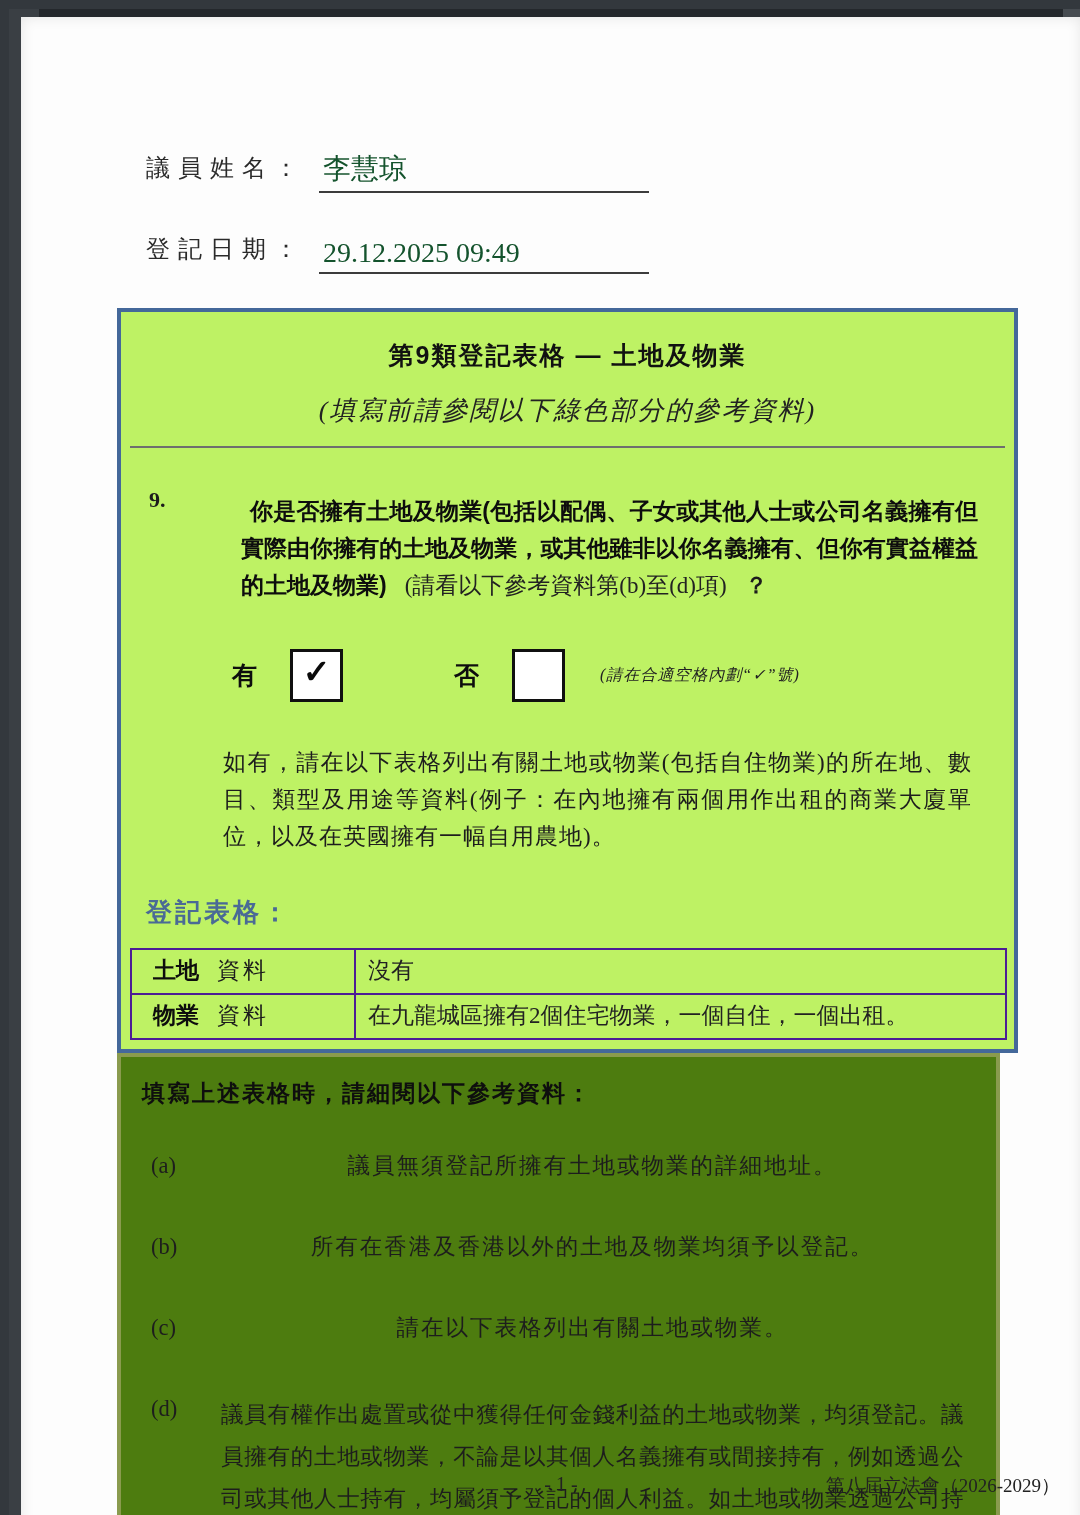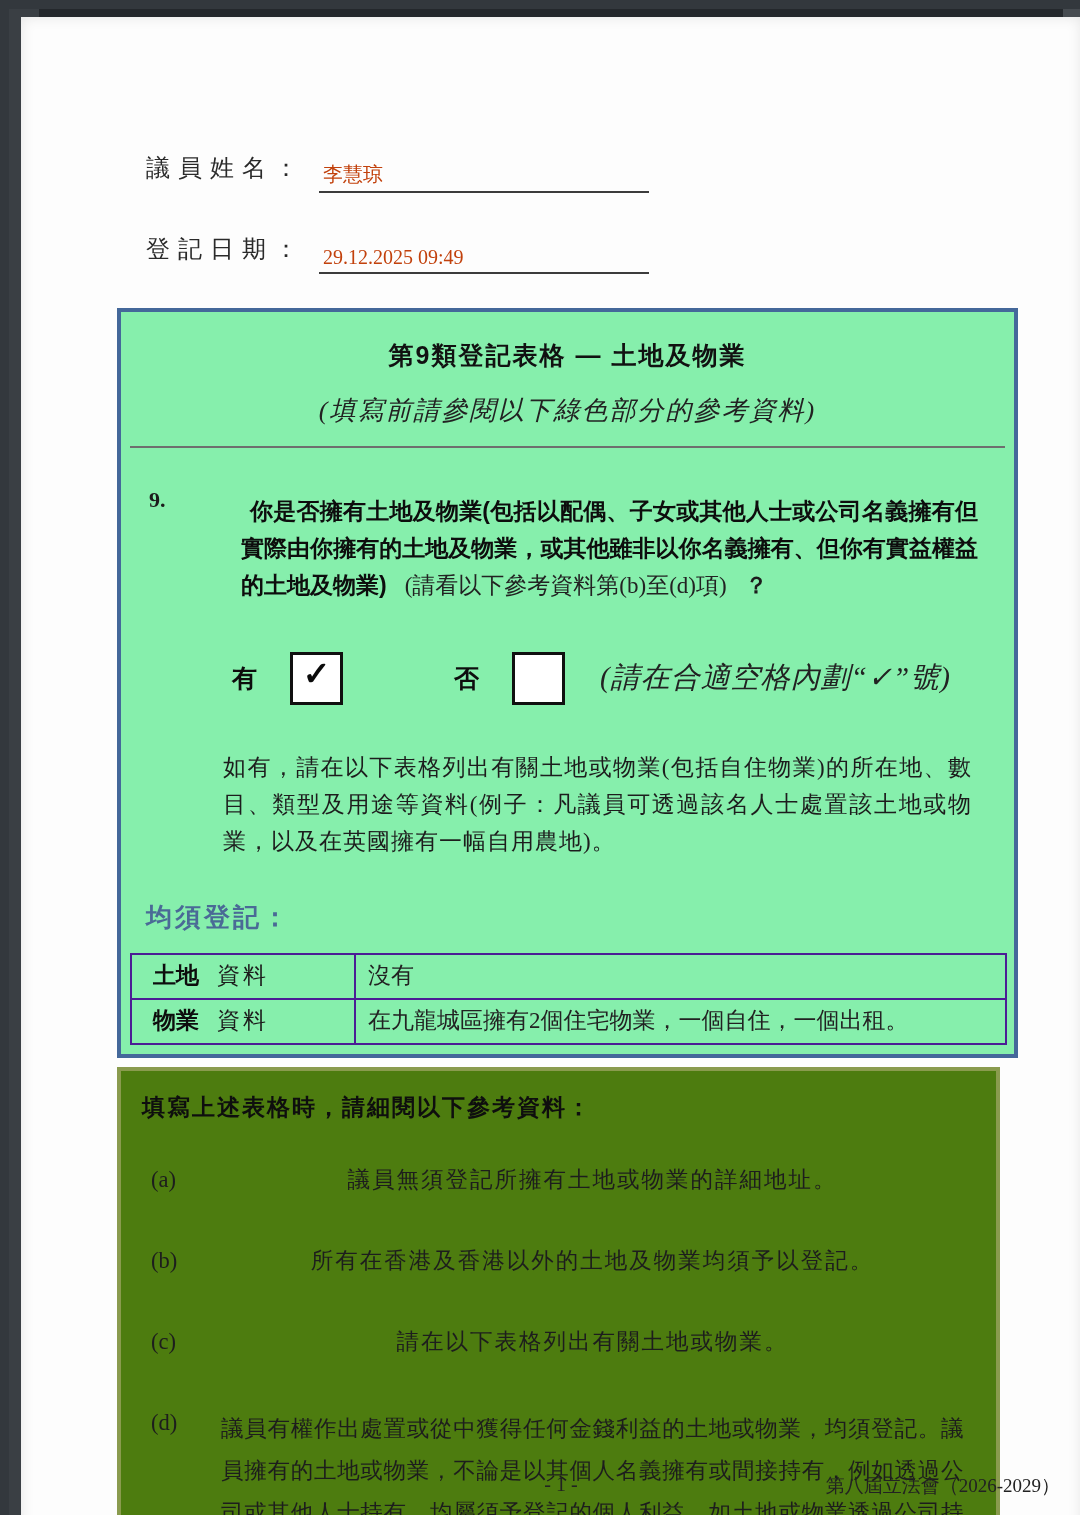--- a/index.html
+++ b/index.html
@@ -22,27 +22,27 @@
     box-shadow:inset 0 0 14px rgba(0,0,0,0.10);
   }
 
   
   .header-block { padding:108px 0 0 98px; }
   .field-row { display:flex; align-items:flex-end; margin-bottom:13px; }
   .field-label { font-size:24px; letter-spacing:8px; color:#2a2a2a; }
   .field-value {
     margin-left:4px; width:326px;
     border-bottom:2px solid #3c3c3c;
-    font-size:20px; padding:0 0 3px 4px; color:#c2410c;
+    font-size:28px; padding:0 0 3px 4px; color:#14532d;
   }
 
   
   .form-box {
-    margin:25px 0 9px 87px; width:875px;
-    border:4px solid #44689a; background:#86efac;
+    margin:25px 0 0 87px; width:875px;
+    border:4px solid #44689a; background:#bef264;
   }
   .form-title {
     text-align:center; font-family:"Liberation Sans", sans-serif;
     font-weight:bold; font-size:25px; margin-top:9px; letter-spacing:2px; color:#111;
   }
   .form-subtitle {
     text-align:center; font-style:italic; font-size:26px;
     margin:3px 0 9px 0; color:#222; letter-spacing:2px;
   }
   .divider { border-top:2px solid #6e6e6e; }
@@ -58,21 +58,21 @@
   .cb-label { font-family:"Liberation Sans", sans-serif; font-weight:bold; font-size:25px; color:#0d0d0d; }
   .checkbox {
     width:29px; height:29px; border:3px solid #101010; margin-left:24px;
     display:flex; align-items:center; justify-content:center; background:#fff;
   }
   .checkbox .tick {
     font-size:33px; font-weight:bold; line-height:20px;
     margin-top:-8px; color:#0a0a0a; font-family:"Liberation Sans", sans-serif;
   }
   .cb-gap { margin-left:102px; }
-  .cb-note { font-style:italic; font-size:29px; margin-left:26px; color:#222; letter-spacing:1px; }
+  .cb-note { font-style:italic; font-size:16px; margin-left:26px; color:#222; letter-spacing:1px; }
 
   .instruction {
     margin:24px 24px 0 84px; font-size:23px; line-height:37px;
     color:#1d1d1d; text-align:justify; letter-spacing:1px;
   }
 
   .table-heading {
     color:#4a6a96; font-family:"Liberation Sans", sans-serif;
     font-weight:bold; font-size:26px; letter-spacing:3px;
     margin:22px 0 9px 7px;
@@ -141,23 +141,23 @@
     <div class="checkbox-row">
       <span class="cb-label">有</span>
       <span class="checkbox">
         <span class="tick">✓</span>
       </span>
       <span class="cb-label cb-gap">否</span>
       <span class="checkbox"></span>
       <span class="cb-note">(請在合適空格內劃“✓”號)</span>
     </div>
 
-    <div class="instruction">如有，請在以下表格列出有關土地或物業(包括自住物業)的所在地、數目、類型及用途等資料(例子：凡議員可透過該名人士處置該土地或物業，以及在英國擁有一幅自用農地)。</div>
-
-    <div class="table-heading">均須登記：</div>
+    <div class="instruction">如有，請在以下表格列出有關土地或物業(包括自住物業)的所在地、數目、類型及用途等資料(例子：在內地擁有兩個用作出租的商業大廈單位，以及在英國擁有一幅自用農地)。</div>
+
+    <div class="table-heading">登記表格：</div>
 
     <table class="reg-table">
       <tbody>
         <tr>
           <td class="col-label">
             <span class="lbl-bold">土地</span><span class="lbl-rest">資料</span>
           </td>
           <td class="col-value">沒有</td>
         </tr>
         <tr>

